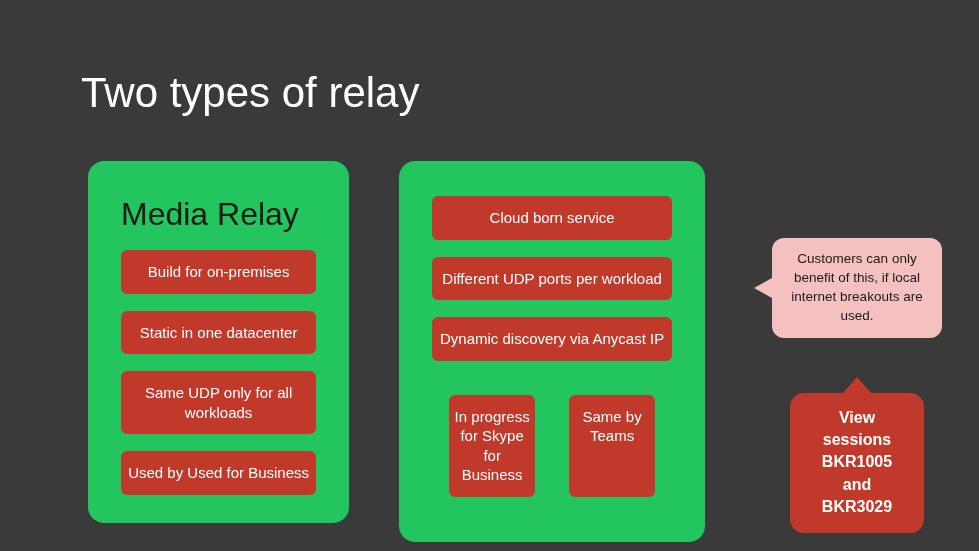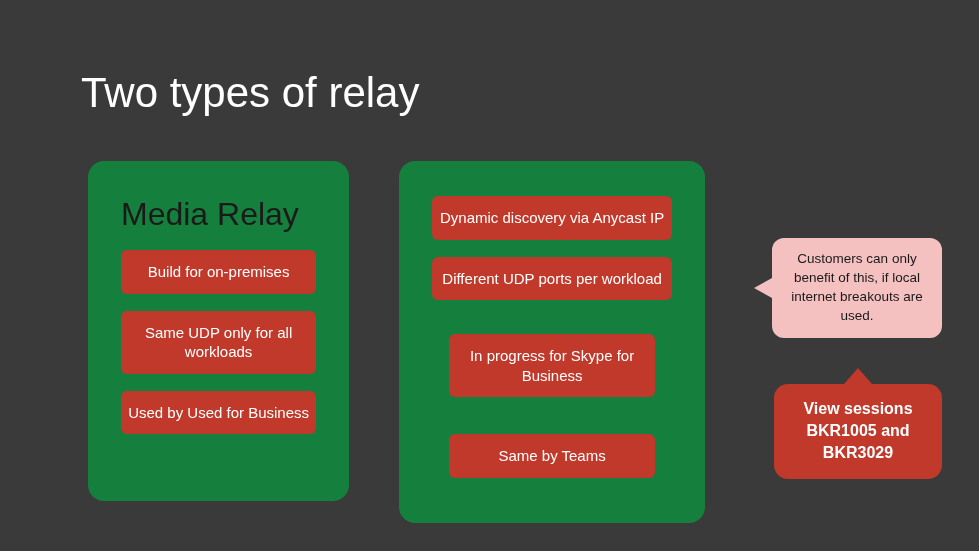--- a/index.html
+++ b/index.html
@@ -22,21 +22,21 @@
 
     .main-content {
       display: flex;
       flex-direction: row;
       padding: 0 20px 10px 20px;
       gap: 16px;
       align-items: flex-start;
     }
 
     .card {
-      background-color: #15803d;
+      background-color: #22c55e;
       border-radius: 16px;
       padding: 18px 16px 18px 16px;
       width: 340px;
       min-height: 340px;
     }
 
     .card-title {
       color: #1a1a1a;
       font-size: 32px;
       font-weight: 300;
@@ -53,34 +53,32 @@
       text-align: center;
       line-height: 1.3;
     }
 
     .transport-card {
       width: 400px;
     }
 
     .transport-bottom-row {
       display: flex;
-      gap: 10px;
-      flex-direction: column;
     }
 
     .transport-bottom-row .card-item {
       flex: 1;
     }
 
     .callout-area {
       display: flex;
       flex-direction: column;
-      gap: 12px;
+      gap: 21px;
       padding-top: 60px;
-      align-items: flex-end;
+      align-items: center;
     }
 
     .speech-bubble {
       background-color: #f5c0c0;
       color: #1a1a1a;
       border-radius: 12px;
       padding: 12px 14px;
       font-size: 13.5px;
       line-height: 1.4;
       width: 170px;
@@ -99,21 +97,21 @@
       border-color: transparent #f5c0c0 transparent transparent;
     }
 
     .view-sessions-bubble {
       background-color: #c0392b;
       color: #ffffff;
       border-radius: 14px;
       padding: 14px 16px;
       font-size: 16px;
       font-weight: 600;
-      width: 168px;
+      width: 134px;
       text-align: center;
       line-height: 1.4;
       position: relative;
     }
 
     .view-sessions-bubble::before {
       content: '';
       position: absolute;
       left: 50%;
       top: -16px;
@@ -126,27 +124,29 @@
 </head>
 <body>
 
 <div class="page-title">Two types of relay</div>
 
 <div class="main-content">
 
   <div class="card">
     <div class="card-title">Media Relay</div>
     <div class="card-item">Build for on-premises</div>
+    <div class="card-item">Static in one datacenter</div>
     <div class="card-item">Same UDP only for all workloads</div>
     <div class="card-item">Used by Used for Business</div>
   </div>
 
   <div class="card transport-card">
+    <div class="card-item">Cloud born service</div>
+    <div class="card-item">Different UDP ports per workload</div>
     <div class="card-item">Dynamic discovery via Anycast IP</div>
-    <div class="card-item">Different UDP ports per workload</div>
     <div class="transport-bottom-row">
       <div class="card-item">In progress for Skype for Business</div>
       <div class="card-item">Same by Teams</div>
     </div>
   </div>
 
   <div class="callout-area">
     <div class="speech-bubble">Customers can only benefit of this, if local internet breakouts are used.</div>
     <div class="view-sessions-bubble">View sessions BKR1005 and BKR3029</div>
   </div>

